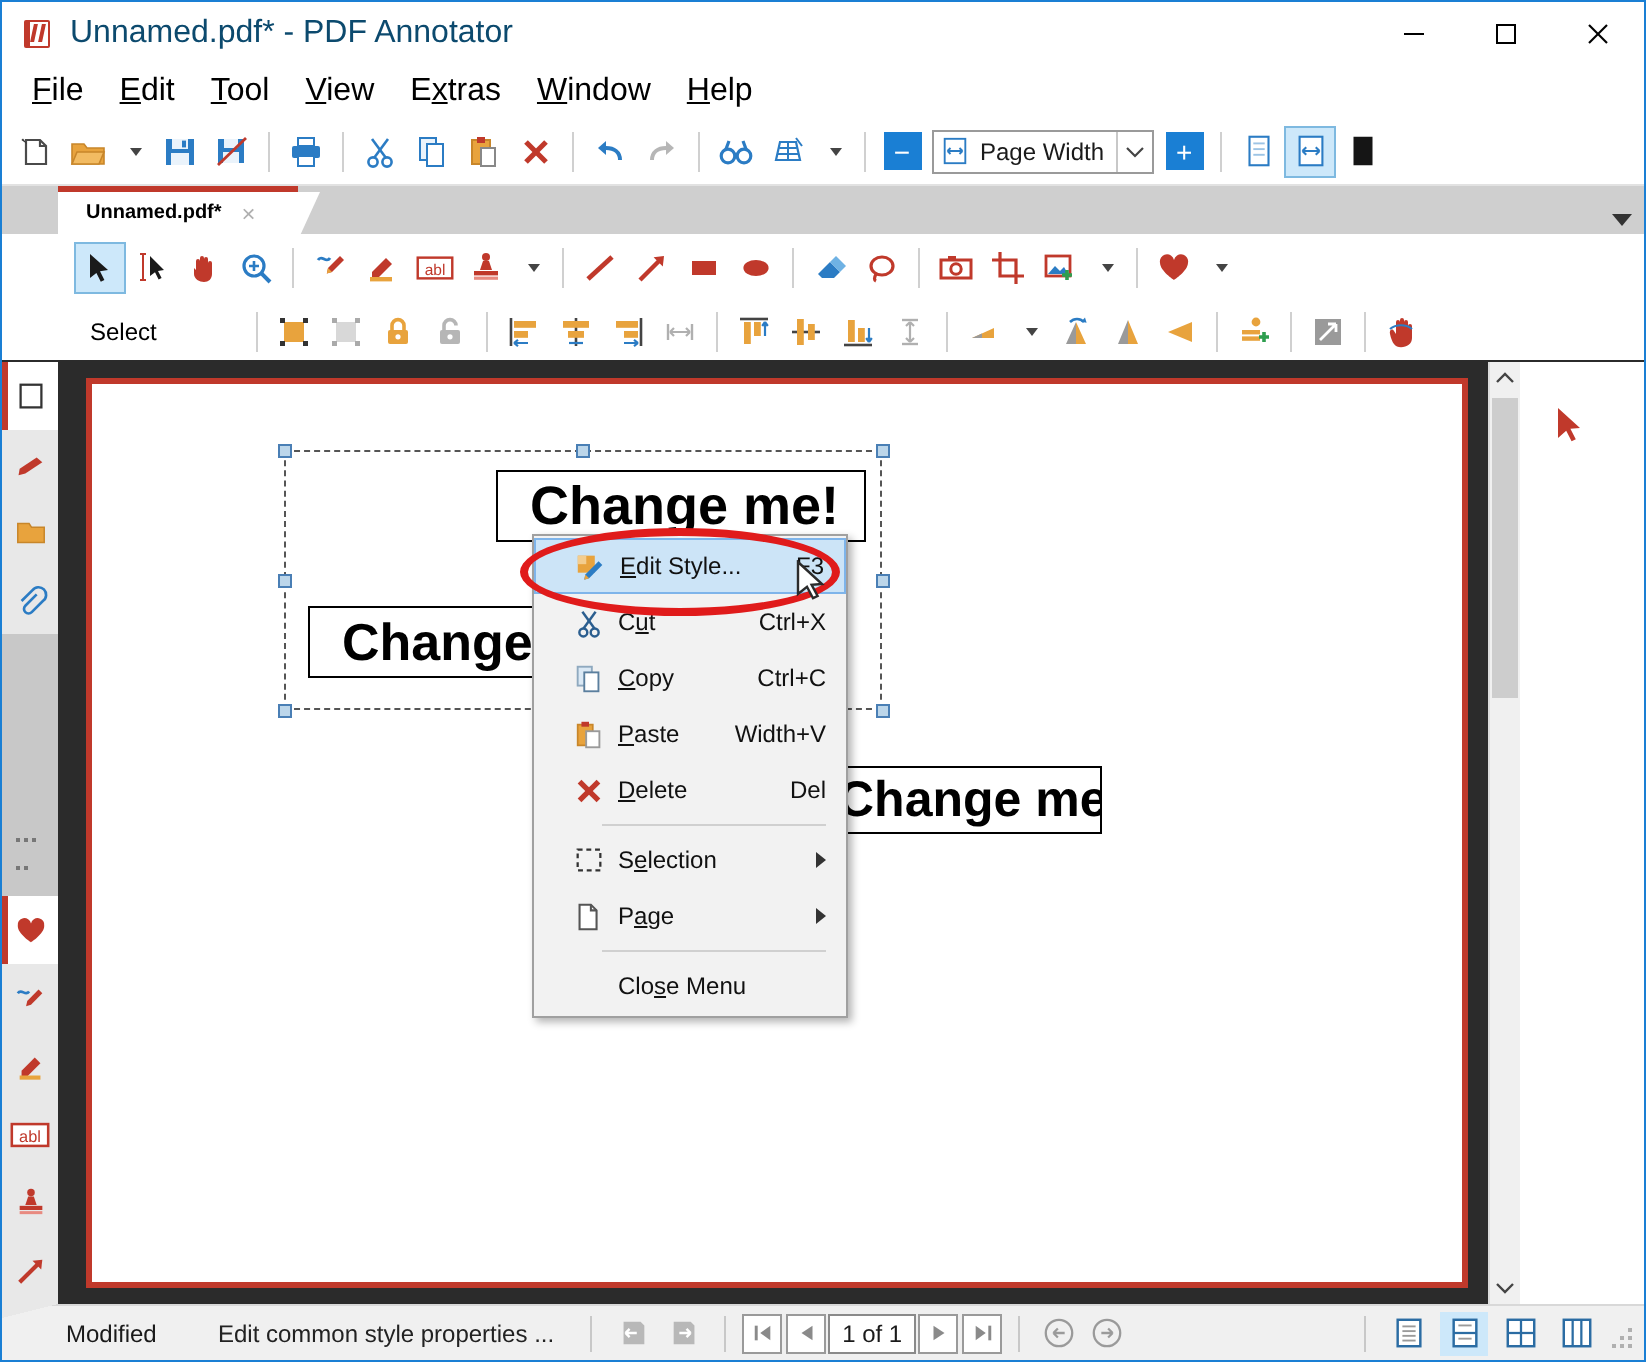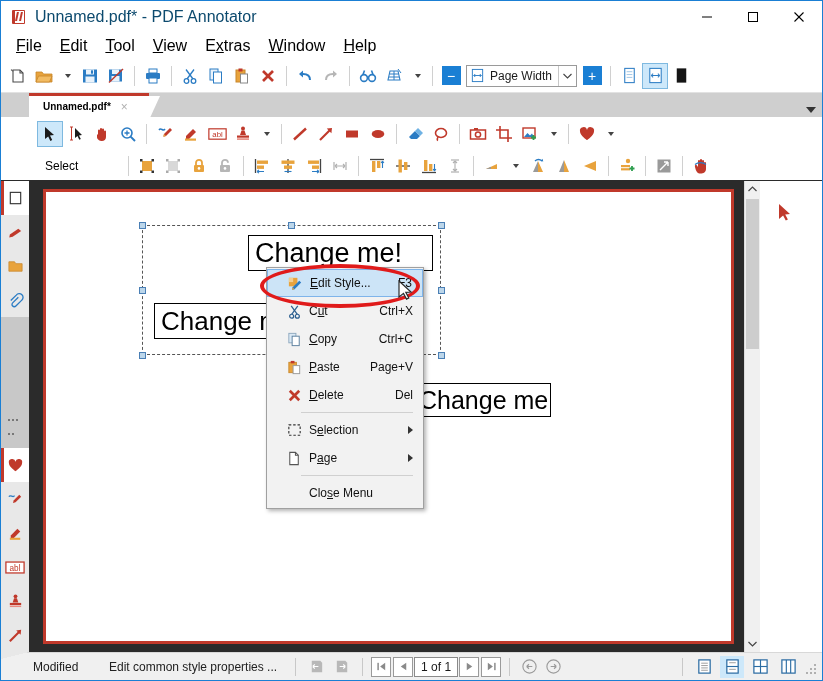--- a/index.html
+++ b/index.html
@@ -186,23 +186,24 @@
 
   
   .selbox {
     position:absolute; border:1px dashed #555; 
   }
   .handle {
     position:absolute; width:7px;height:7px;background:#bcd6ea;border:1px solid #4a7fb5;
   }
   .txtbox {
     position:absolute; background:#fff; border:1px solid #000;
-    display:flex; align-items:center; padding: 0 6px;
+    display:flex; align-items:center; padding: 0 16px;
     font-family:"Liberation Sans", sans-serif; color:#000; white-space:nowrap;
     overflow:hidden;
+    font-weight:bold;
   }
 
   
   .ctxmenu {
     position:absolute; background:#f2f2f2; border:1px solid #a0a0a0;
     box-shadow: 2px 2px 4px rgba(0,0,0,0.3);
     padding: 1px 0; z-index: 40;
   }
   .ctxmenu .mrow {
     height: 28px; display:flex; align-items:center; position:relative;
@@ -860,21 +861,21 @@
           </div>
           <div class="mrow">
             <div class="micon">
               <svg width="17" height="17" viewBox="0 0 18 18">
                 <rect x="3" y="3.5" width="8" height="11" fill="#e8a33d" stroke="#c8862a" stroke-width="0.9"></rect>
                 <rect x="5" y="2" width="4" height="2.6" fill="#c0392b"></rect>
                 <rect x="7.5" y="7" width="7" height="8.5" fill="#fff" stroke="#9a9a9a" stroke-width="1"></rect>
               </svg>
             </div>
             <span class="mlabel"><u>P</u>aste</span>
-            <span class="mkey">Page+V</span>
+            <span class="mkey">Width+V</span>
           </div>
           <div class="mrow">
             <div class="micon">
               <svg width="17" height="17" viewBox="0 0 18 18">
                 <line x1="4" y1="4" x2="14" y2="14" stroke="#c0392b" stroke-width="2.8"></line>
                 <line x1="14" y1="4" x2="4" y2="14" stroke="#c0392b" stroke-width="2.8"></line>
               </svg>
             </div>
             <span class="mlabel"><u>D</u>elete</span>
             <span class="mkey">Del</span>

